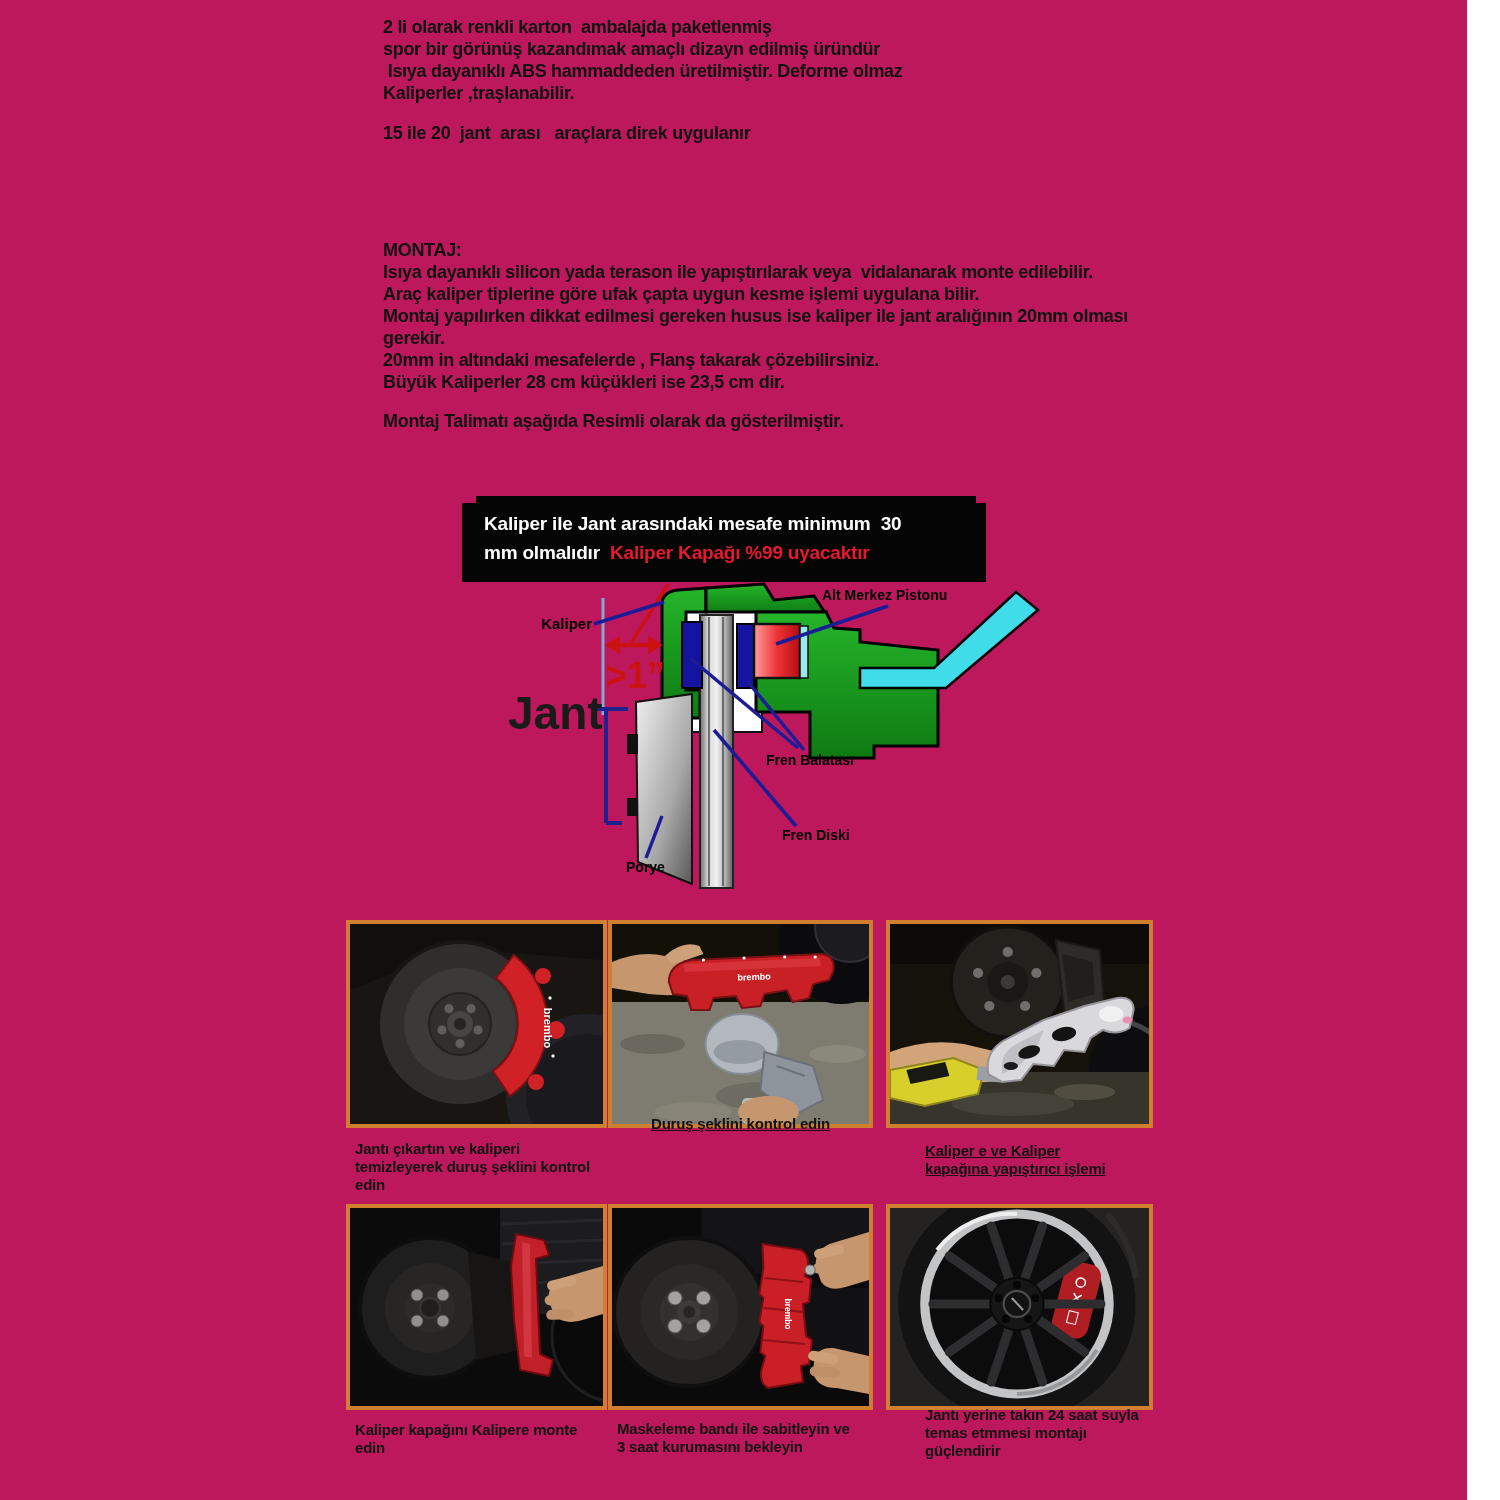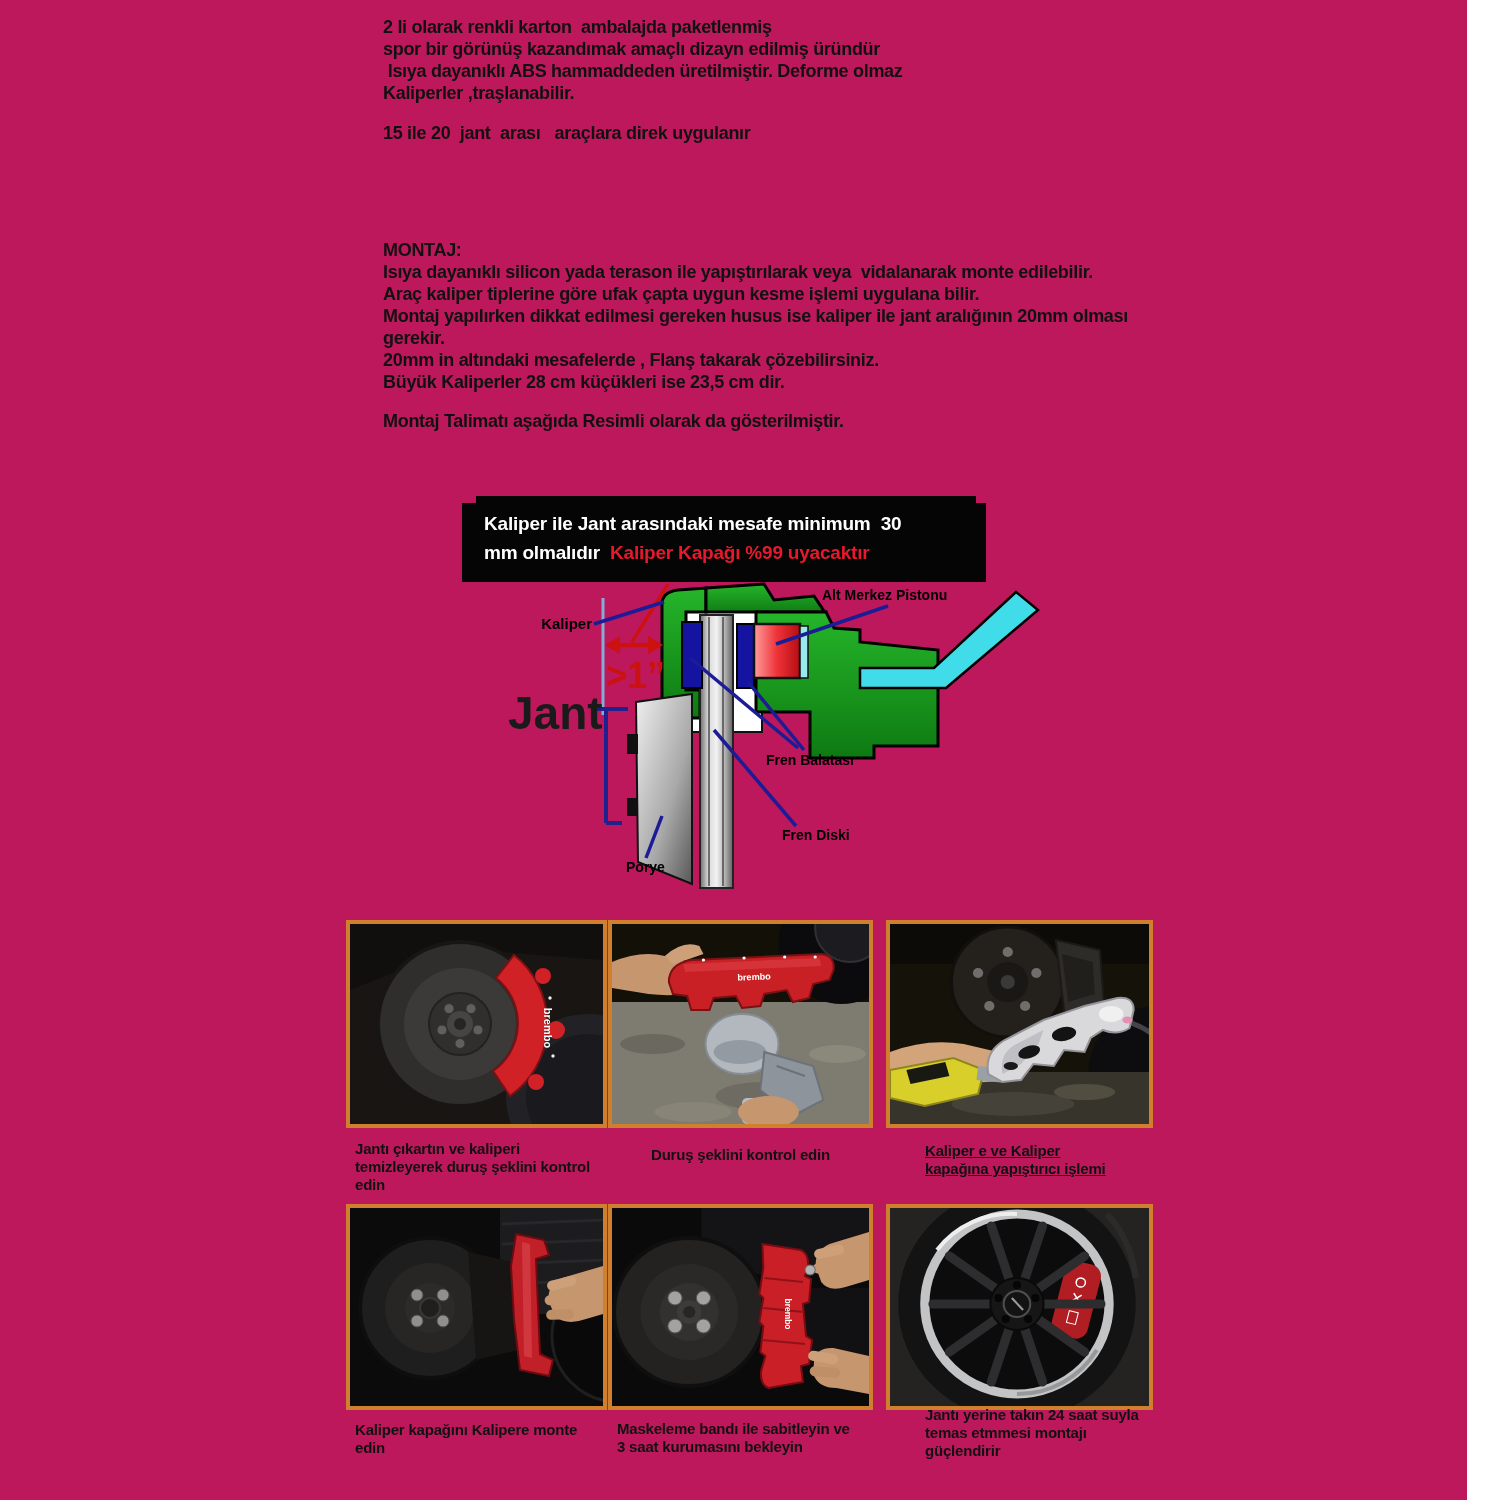--- a/index.html
+++ b/index.html
@@ -350,21 +350,21 @@
         <path d="M119,90 L130,102" stroke="#9b9b9d" stroke-width="2"></path>
       </g>
     </svg>
   </div>
 
   <div class="caption" style="left:355px;top:1140px;">
     <div>Jantı çıkartın ve kaliperi</div>
     <div>temizleyerek duruş şeklini kontrol</div>
     <div>edin</div>
   </div>
-  <div class="caption cap-center" style="left:608px;top:1146px;width:265px;">
+  <div class="caption cap-center" style="left:608px;top:1115px;width:265px;text-decoration:underline;">
     <div>Duruş şeklini kontrol edin</div>
   </div>
   <div class="caption" style="left:925px;top:1142px;text-decoration:underline;">
     <div>Kaliper e ve Kaliper</div>
     <div>kapağına yapıştırıcı işlemi</div>
   </div>
   <div class="caption" style="left:355px;top:1421px;">
     <div>Kaliper kapağını Kalipere monte</div>
     <div>edin</div>
   </div>

